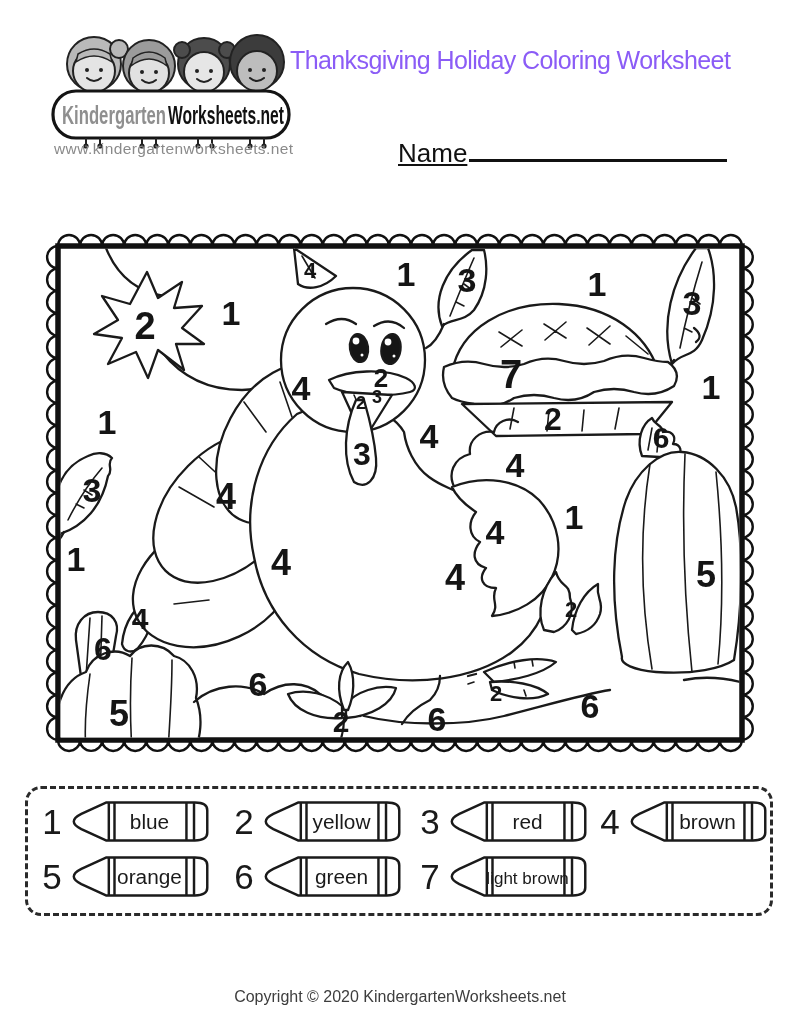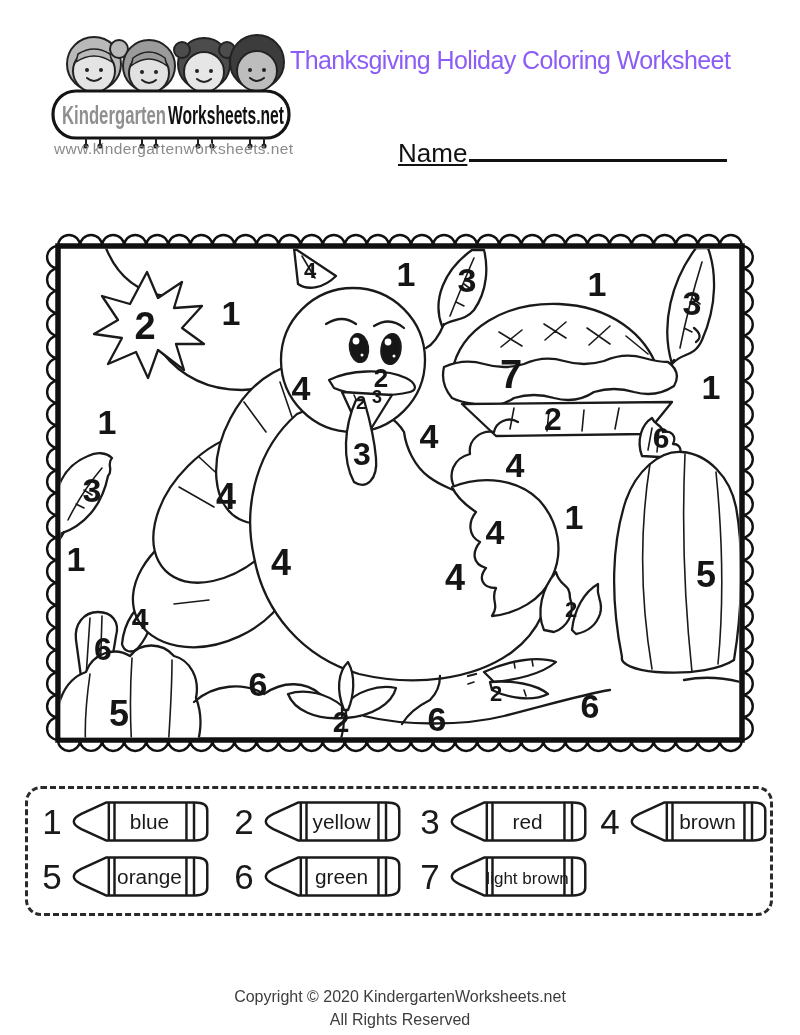--- a/index.html
+++ b/index.html
@@ -366,14 +366,13 @@
           <line x1="131" y1="3.5" x2="131" y2="42.5"></line>
         <text x="84" y="31" text-anchor="middle" class="small">light brown</text>
       </svg>
     </div>
 
   </div>
 </div>
 
 <div id="footer" class="abs">
   <div>Copyright © 2020 KindergartenWorksheets.net</div>
-  <div>All Rights Reserved</div>
 </div>
 
 </body></html>

